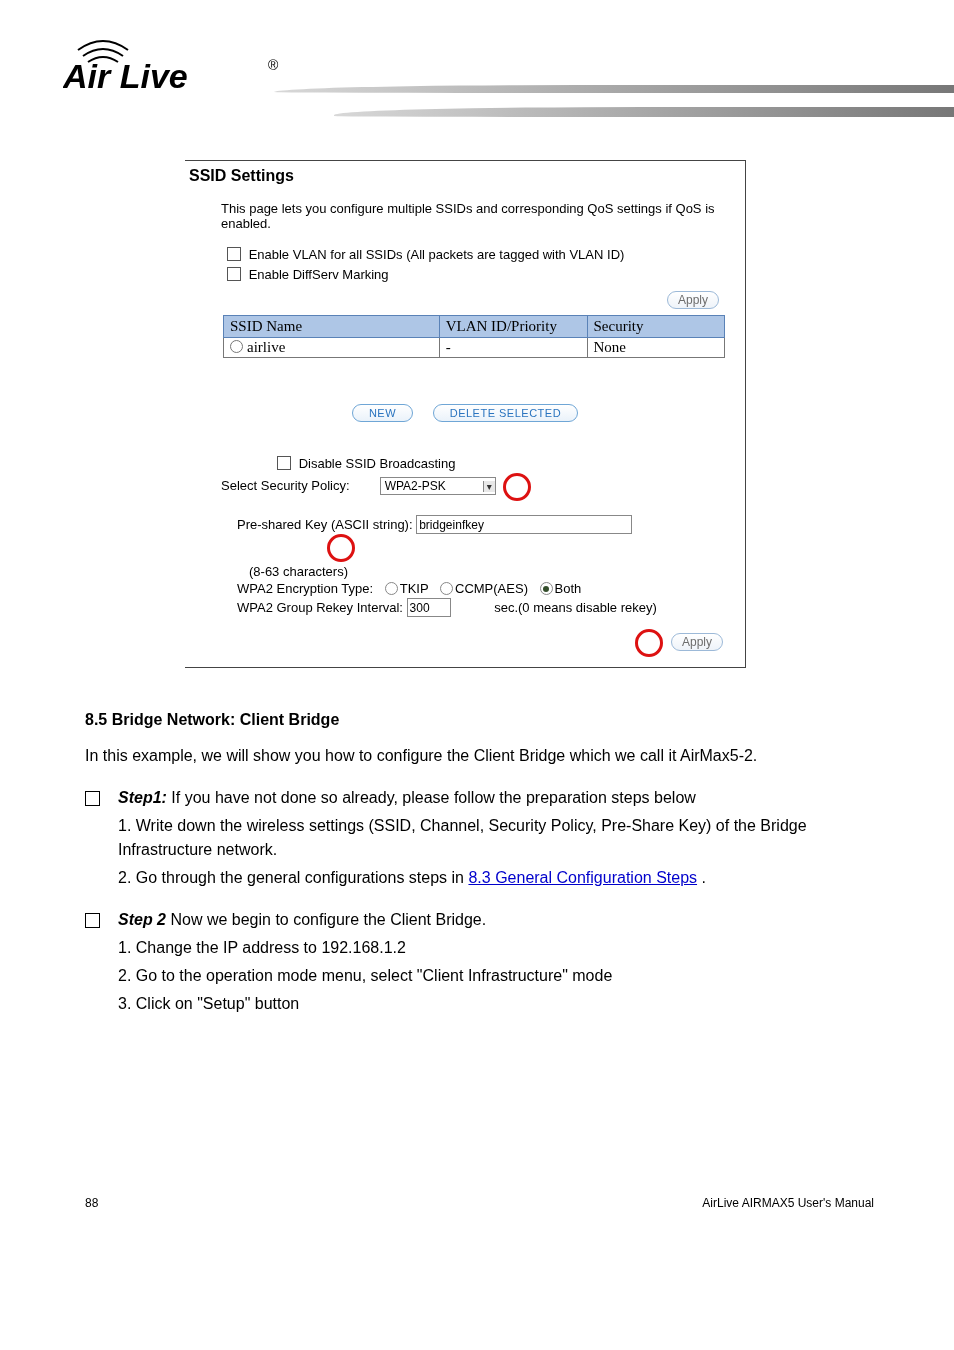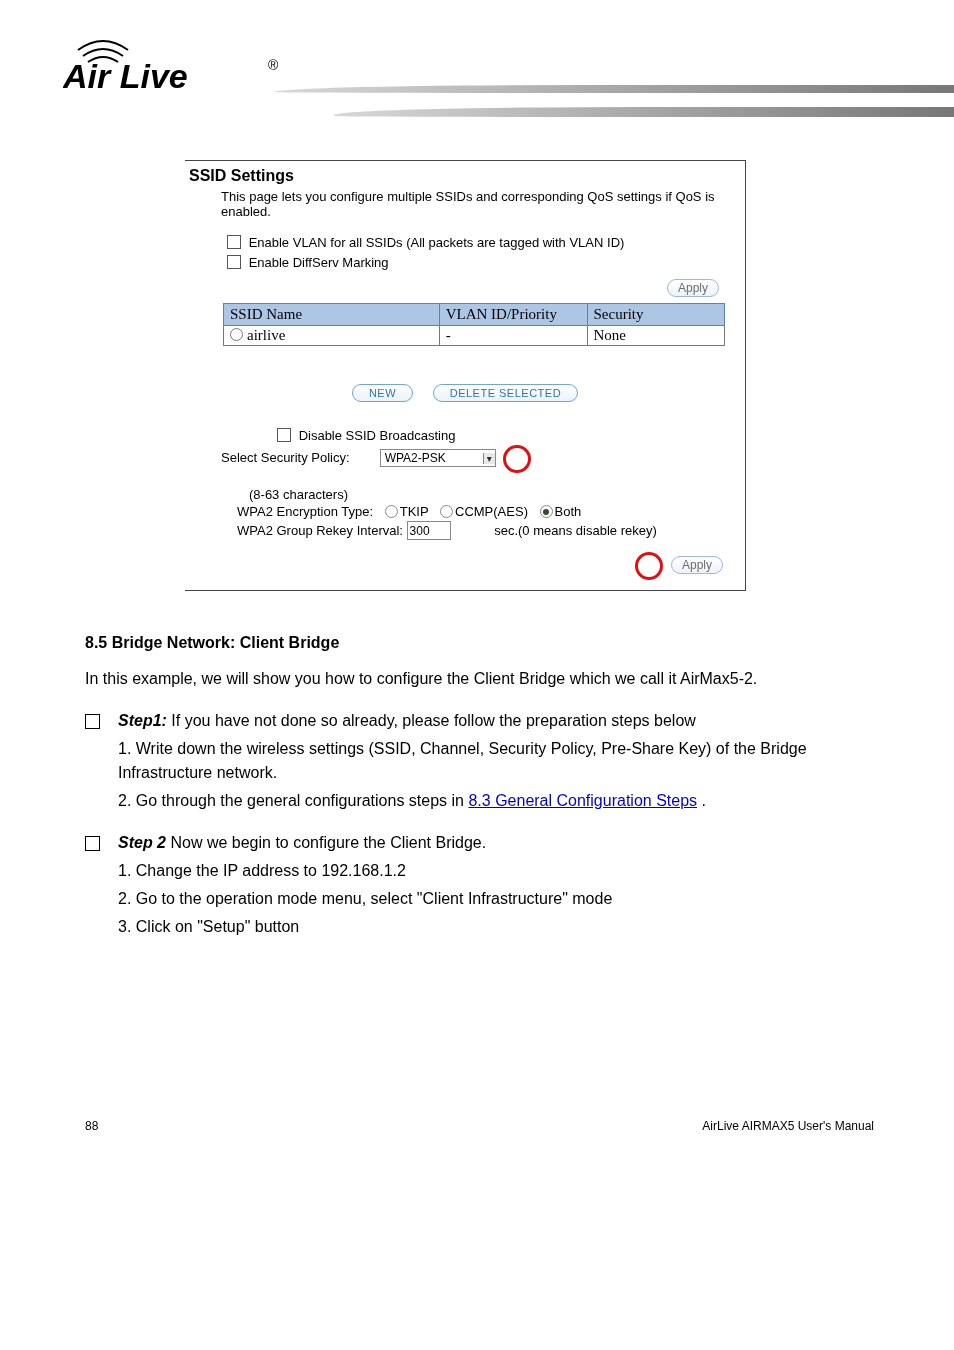--- a/index.html
+++ b/index.html
@@ -48,21 +48,21 @@
     border: 1px solid #444;
     border-left: none;
     background: #fff;
     font-size: 13px;
     padding: 4px 0 10px 0;
     position: relative;
   }
   .panel-title {
     font-weight: bold;
     font-size: 16px;
-    margin: 2px 0 4px 4px;
+    margin: 2px 0 16px 4px;
   }
   .panel-desc {
     margin: 2px 8px 14px 36px;
     font-size: 13px;
   }
   .check-row {
     margin-left: 42px;
     font-size: 13px;
     line-height: 20px;
   }
@@ -127,21 +127,21 @@
     margin: 34px 0 22px 0;
   }
   .btn-blue {
     display: inline-block;
     border: 1px solid #6fa6d6;
     color: #2a74bf;
     font-size: 11px;
     letter-spacing: 0.5px;
     padding: 2px 16px;
     border-radius: 11px;
-    margin: 4px 8px;
+    margin: 12px 8px;
     background: linear-gradient(to bottom, #fff, #eaf2fa);
     cursor: pointer;
   }
   
   .form-row {
     margin: 2px 0 2px 36px;
     font-size: 13px;
   }
   .lbl {
     display: inline-block;
@@ -331,20 +331,25 @@
   </div>
   <div class="form-row">
     <span class="lbl">Select Security Policy:</span>
     <span class="select-wrap">
       <span class="sel-val">WPA2-PSK</span><span class="sel-arrow">▾</span>
     </span>
     <span class="hl-circle"></span>
   </div>
 
   <div class="sub-box">
+    <div class="line">
+      <span>Pre-shared Key (ASCII string):</span>
+      <input class="txt-in w210" value="bridgeinfkey" style="">
+      <span class="hl-circle" style="margin-left:90px"></span>
+    </div>
     <div class="line" style="margin-left:12px">(8-63 characters)</div>
     <div class="line">
       <span>WPA2 Encryption Type:</span>
       <span class="radio-btn"></span><span>TKIP</span>
       <span class="radio-btn"></span><span>CCMP(AES)</span>
       <span class="radio-btn sel"></span><span>Both</span>
     </div>
     <div class="line">
       <span>WPA2 Group Rekey Interval:</span>
       <input class="txt-in w40" value="300" style="">

